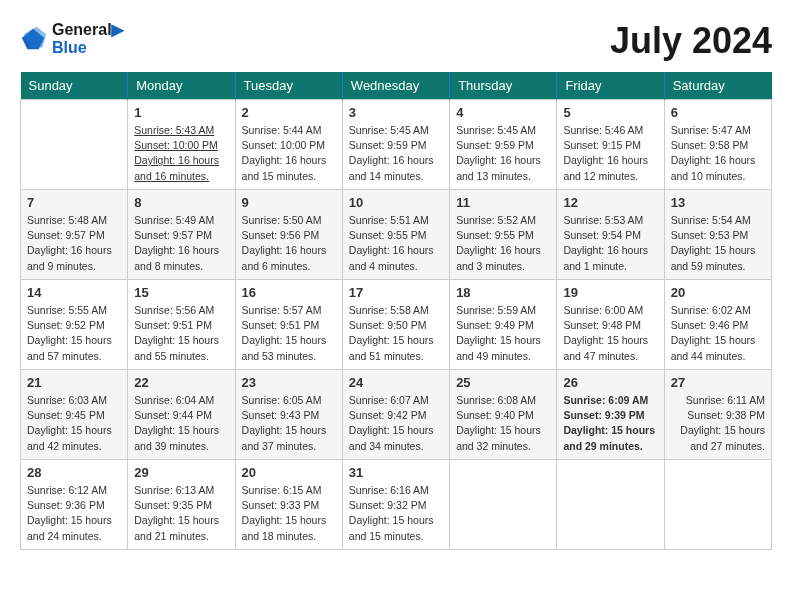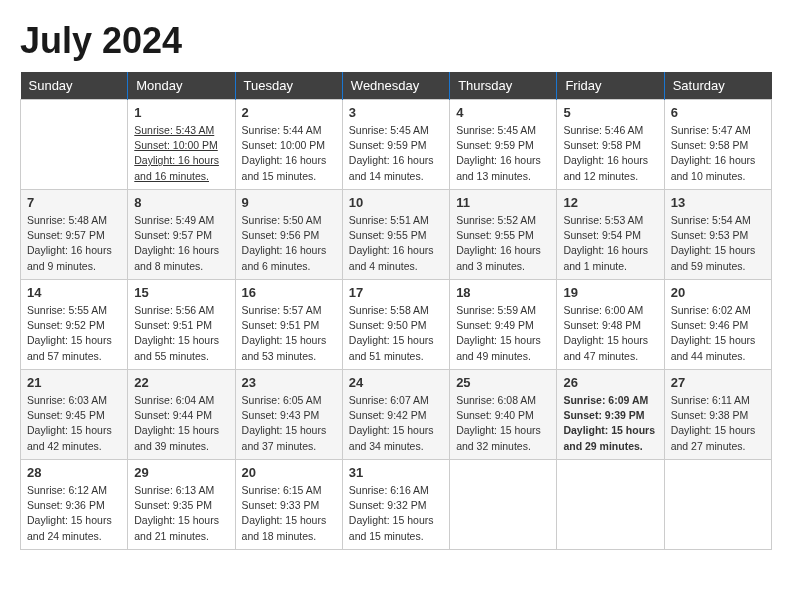--- a/index.html
+++ b/index.html
@@ -36,21 +36,21 @@
     .location {
       font-size: 14px;
       color: #555;
     }
     table {
       width: 100%;
       border-collapse: collapse;
       font-size: 11px;
     }
     th {
-      background-color: #404040;
+      background-color: #0f766e;
       color: #fff;
       text-align: left;
       padding: 6px 8px;
       font-size: 13px;
       font-weight: normal;
     }
     td {
       border: 1px solid #ccc;
       vertical-align: top;
       padding: 5px 6px;
@@ -78,20 +78,30 @@
       background: #fff;
     }
     th:not(:last-child) {
       border-right: 1px solid #1976d2;
     }
   </style>
 </head>
 <body>
 
 <div class="header">
+  <div class="logo">
+    <svg class="logo-icon" viewBox="0 0 30 30" xmlns="http://www.w3.org/2000/svg">
+      <polygon points="14,4 26,14 20,26 8,26 2,14" fill="#1565c0"></polygon>
+      <polygon points="18,2 28,10 24,24 12,24 4,10" fill="#1976d2" opacity="0.5"></polygon>
+    </svg>
+    <div>
+      <div style="font-size:16px;font-weight:bold;color:#1a1a1a;">General<span style="color:#1565c0;">▶</span></div>
+      <div style="font-size:16px;font-weight:bold;color:#1565c0;">Blue</div>
+    </div>
+  </div>
   <div class="title-block">
     <div class="month-title">July 2024</div>
   </div>
 </div>
 
 <table>
   <thead>
     <tr>
     <th>Sunday</th>
         <th>Monday</th>
@@ -129,21 +139,21 @@
         <td>
           <div class="day-num">4</div>
           <div class="day-info" style="white-space: pre-line;">Sunrise: 5:45 AM
 Sunset: 9:59 PM
 Daylight: 16 hours
 and 13 minutes.</div>
         </td>
         <td>
           <div class="day-num">5</div>
           <div class="day-info" style="white-space: pre-line;">Sunrise: 5:46 AM
-Sunset: 9:58 PM
+Sunset: 9:15 PM
 Daylight: 16 hours
 and 12 minutes.</div>
         </td>
         <td>
           <div class="day-num">6</div>
           <div class="day-info" style="white-space: pre-line;">Sunrise: 5:47 AM
 Sunset: 9:58 PM
 Daylight: 16 hours
 and 10 minutes.</div>
         </td>
@@ -288,21 +298,21 @@
         </td>
         <td>
           <div class="day-num">26</div>
           <div class="day-info" style="white-space: pre-line; font-weight: bold;">Sunrise: 6:09 AM
 Sunset: 9:39 PM
 Daylight: 15 hours
 and 29 minutes.</div>
         </td>
         <td>
           <div class="day-num">27</div>
-          <div class="day-info" style="white-space: pre-line;">Sunrise: 6:11 AM
+          <div class="day-info" style="white-space: pre-line; text-align: right;">Sunrise: 6:11 AM
 Sunset: 9:38 PM
 Daylight: 15 hours
 and 27 minutes.</div>
         </td>
       </tr>
       <tr>
         <td>
           <div class="day-num">28</div>
           <div class="day-info" style="white-space: pre-line;">Sunrise: 6:12 AM
 Sunset: 9:36 PM

